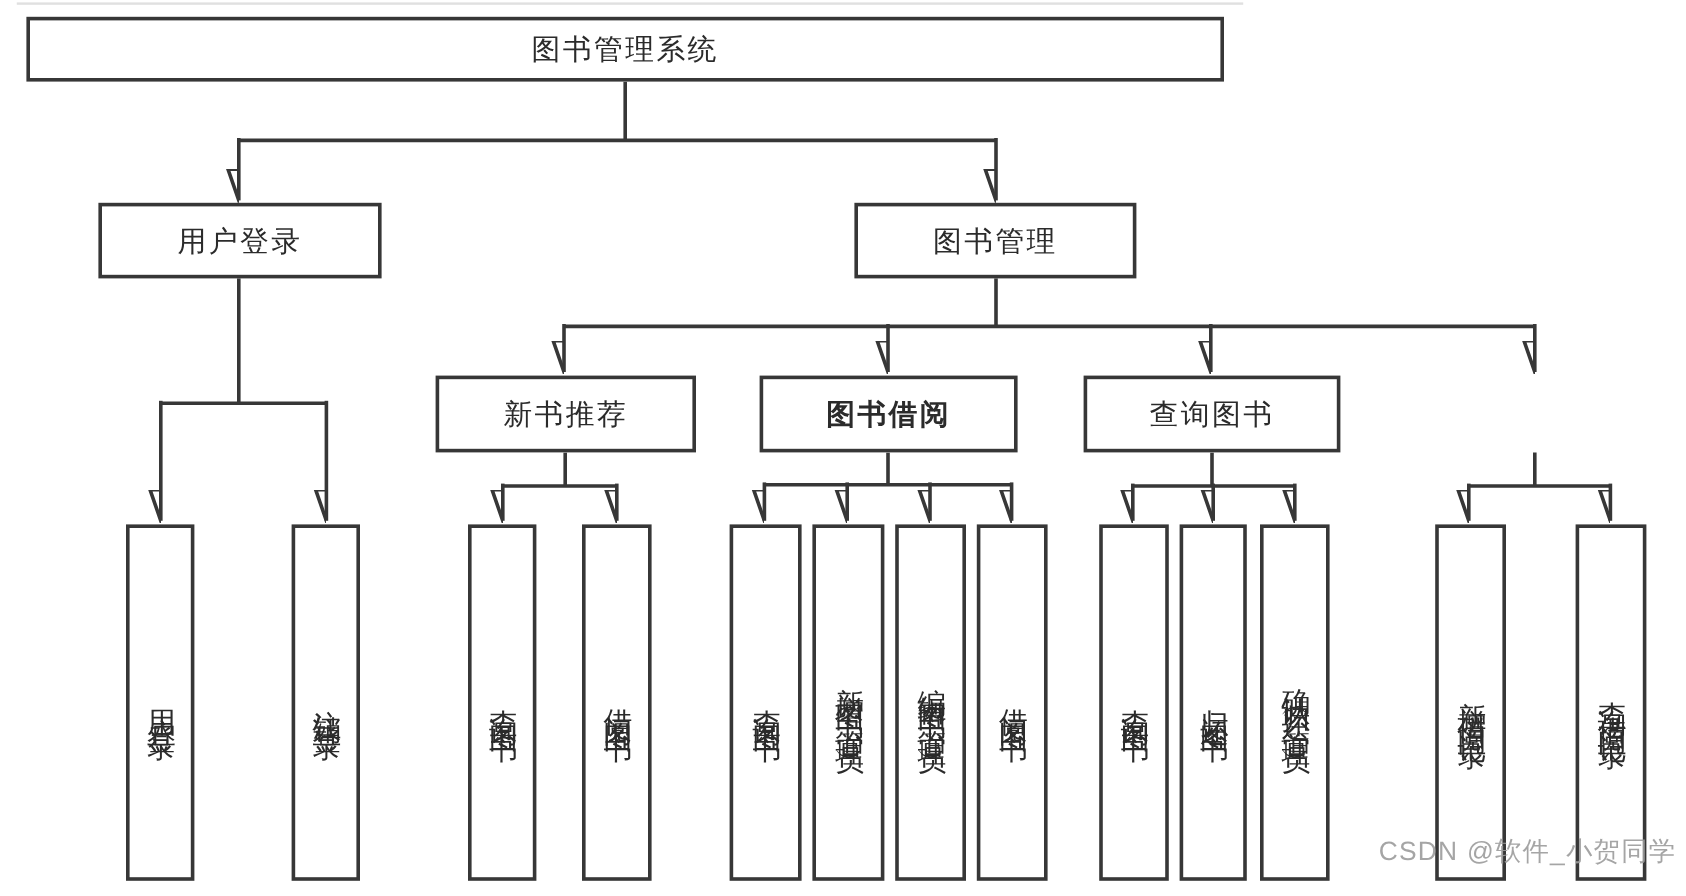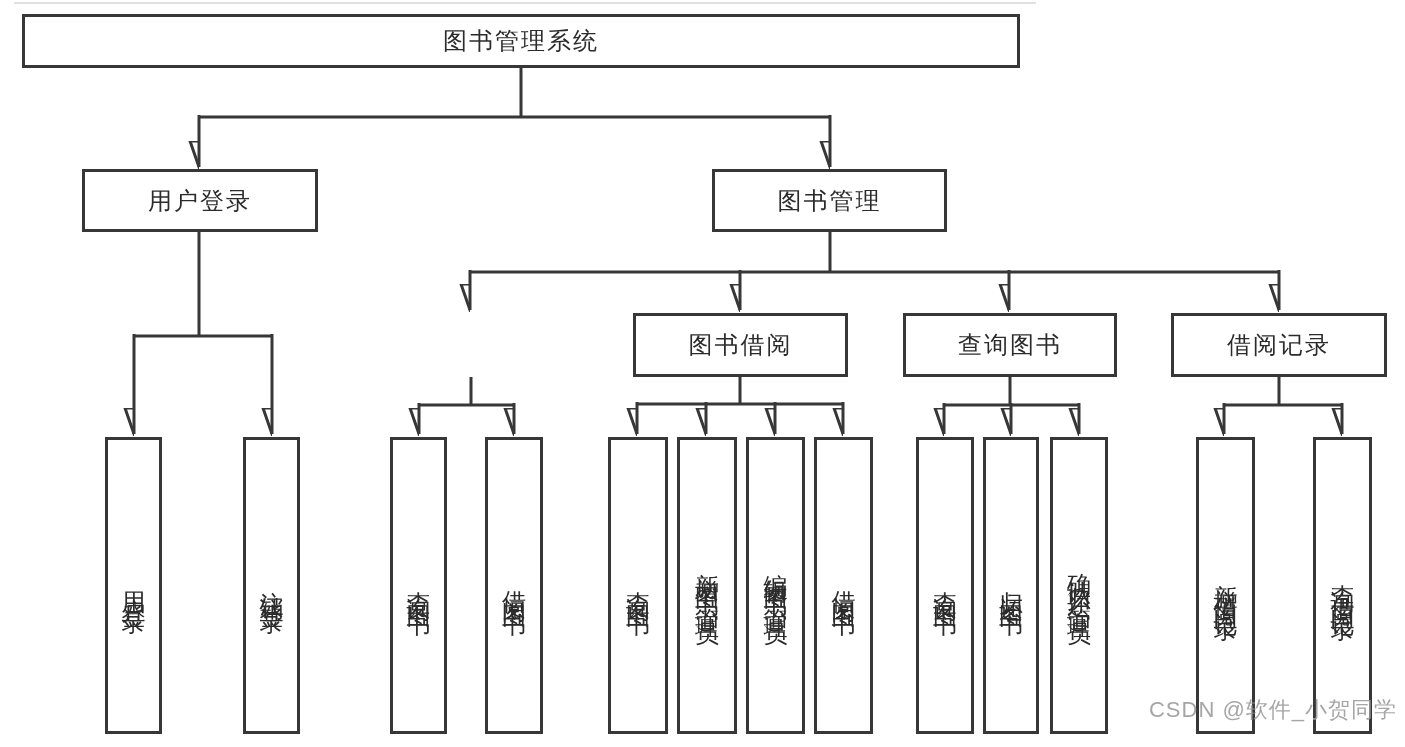--- a/index.html
+++ b/index.html
@@ -96,28 +96,28 @@
     <span>图书管理系统</span>
   </div>
 
   <div class="node branch-node" style="left:82px;width:236px;">
     <span>用户登录</span>
   </div>
   <div class="node branch-node" style="left:712px;width:235px;align-items:center;">
     <span>图书管理</span>
   </div>
 
-  <div class="node group-node" style="left:633px;width:215px;">
+  <div class="node group-node" style="left:363px;width:217px;">
+    <span>新书推荐</span>
+  </div>
+  <div class="node group-node" style="left:633px;width:215px;font-weight:bold;">
     <span>图书借阅</span>
   </div>
   <div class="node group-node" style="left:903px;width:214px;">
     <span>查询图书</span>
-  </div>
-  <div class="node group-node" style="left:1171px;width:216px;">
-    <span>借阅记录</span>
   </div>
 
   <div class="node leaf" style="left:105px;width:57px;">
     <span class="vtext">用户登录</span>
   </div>
   <div class="node leaf" style="left:243px;width:57px;">
     <span class="vtext">注销登录</span>
   </div>
 
   <div class="node leaf" style="left:390px;width:57px;">

